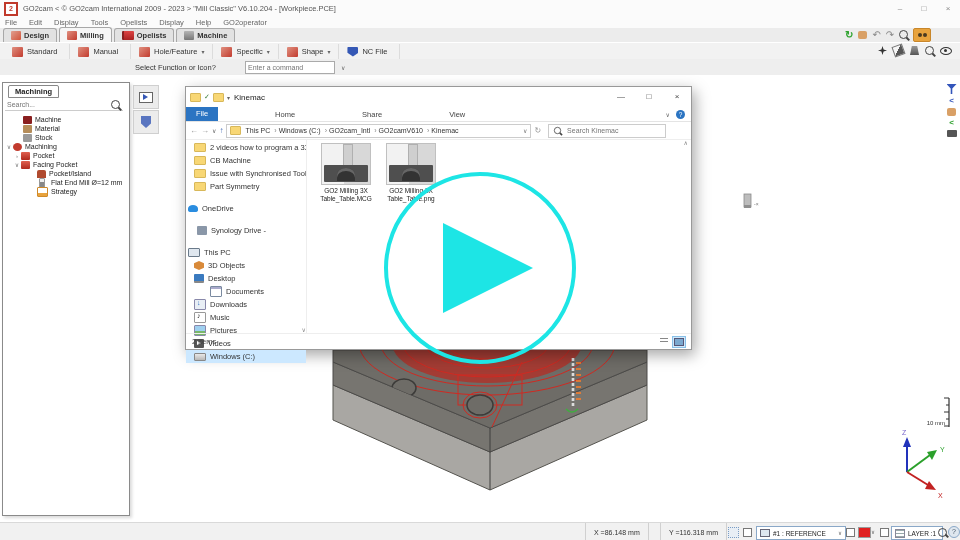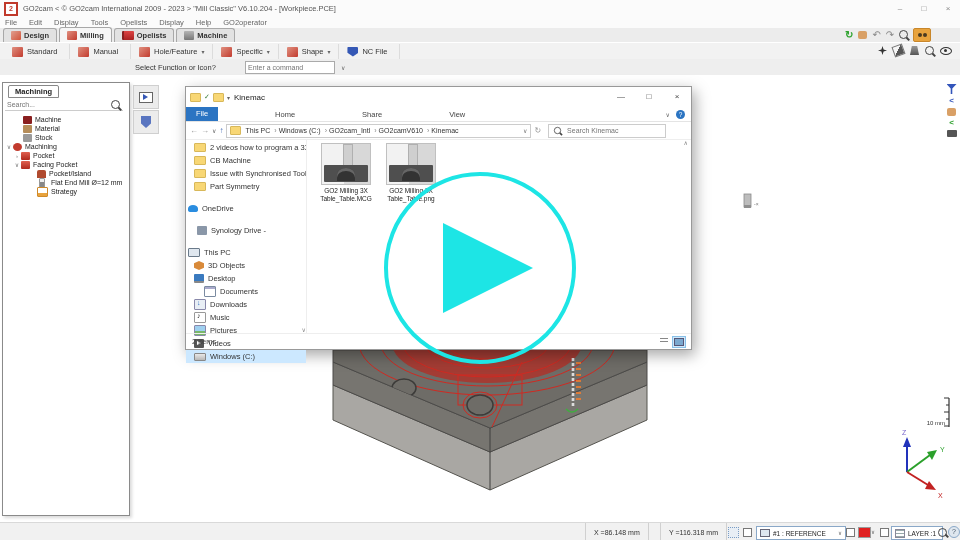--- a/index.html
+++ b/index.html
@@ -502,21 +502,21 @@
           <div class="srow" style="padding-left: 8px;">
             <span class="sic ic-obj3d"></span>
             <span>3D Objects</span>
           </div>
 
           <div class="srow" style="padding-left: 8px;">
             <span class="sic ic-desktop"></span>
             <span>Desktop</span>
           </div>
 
-          <div class="srow" style="padding-left: 18px; align-items: center;">
+          <div class="srow" style="padding-left: 24px; align-items: center;">
             <span class="sic ic-docs"></span>
             <span>Documents</span>
           </div>
 
           <div class="srow" style="padding-left: 8px;">
             <span class="sic ic-down"></span>
             <span>Downloads</span>
           </div>
 
           <div class="srow" style="padding-left: 8px;">

